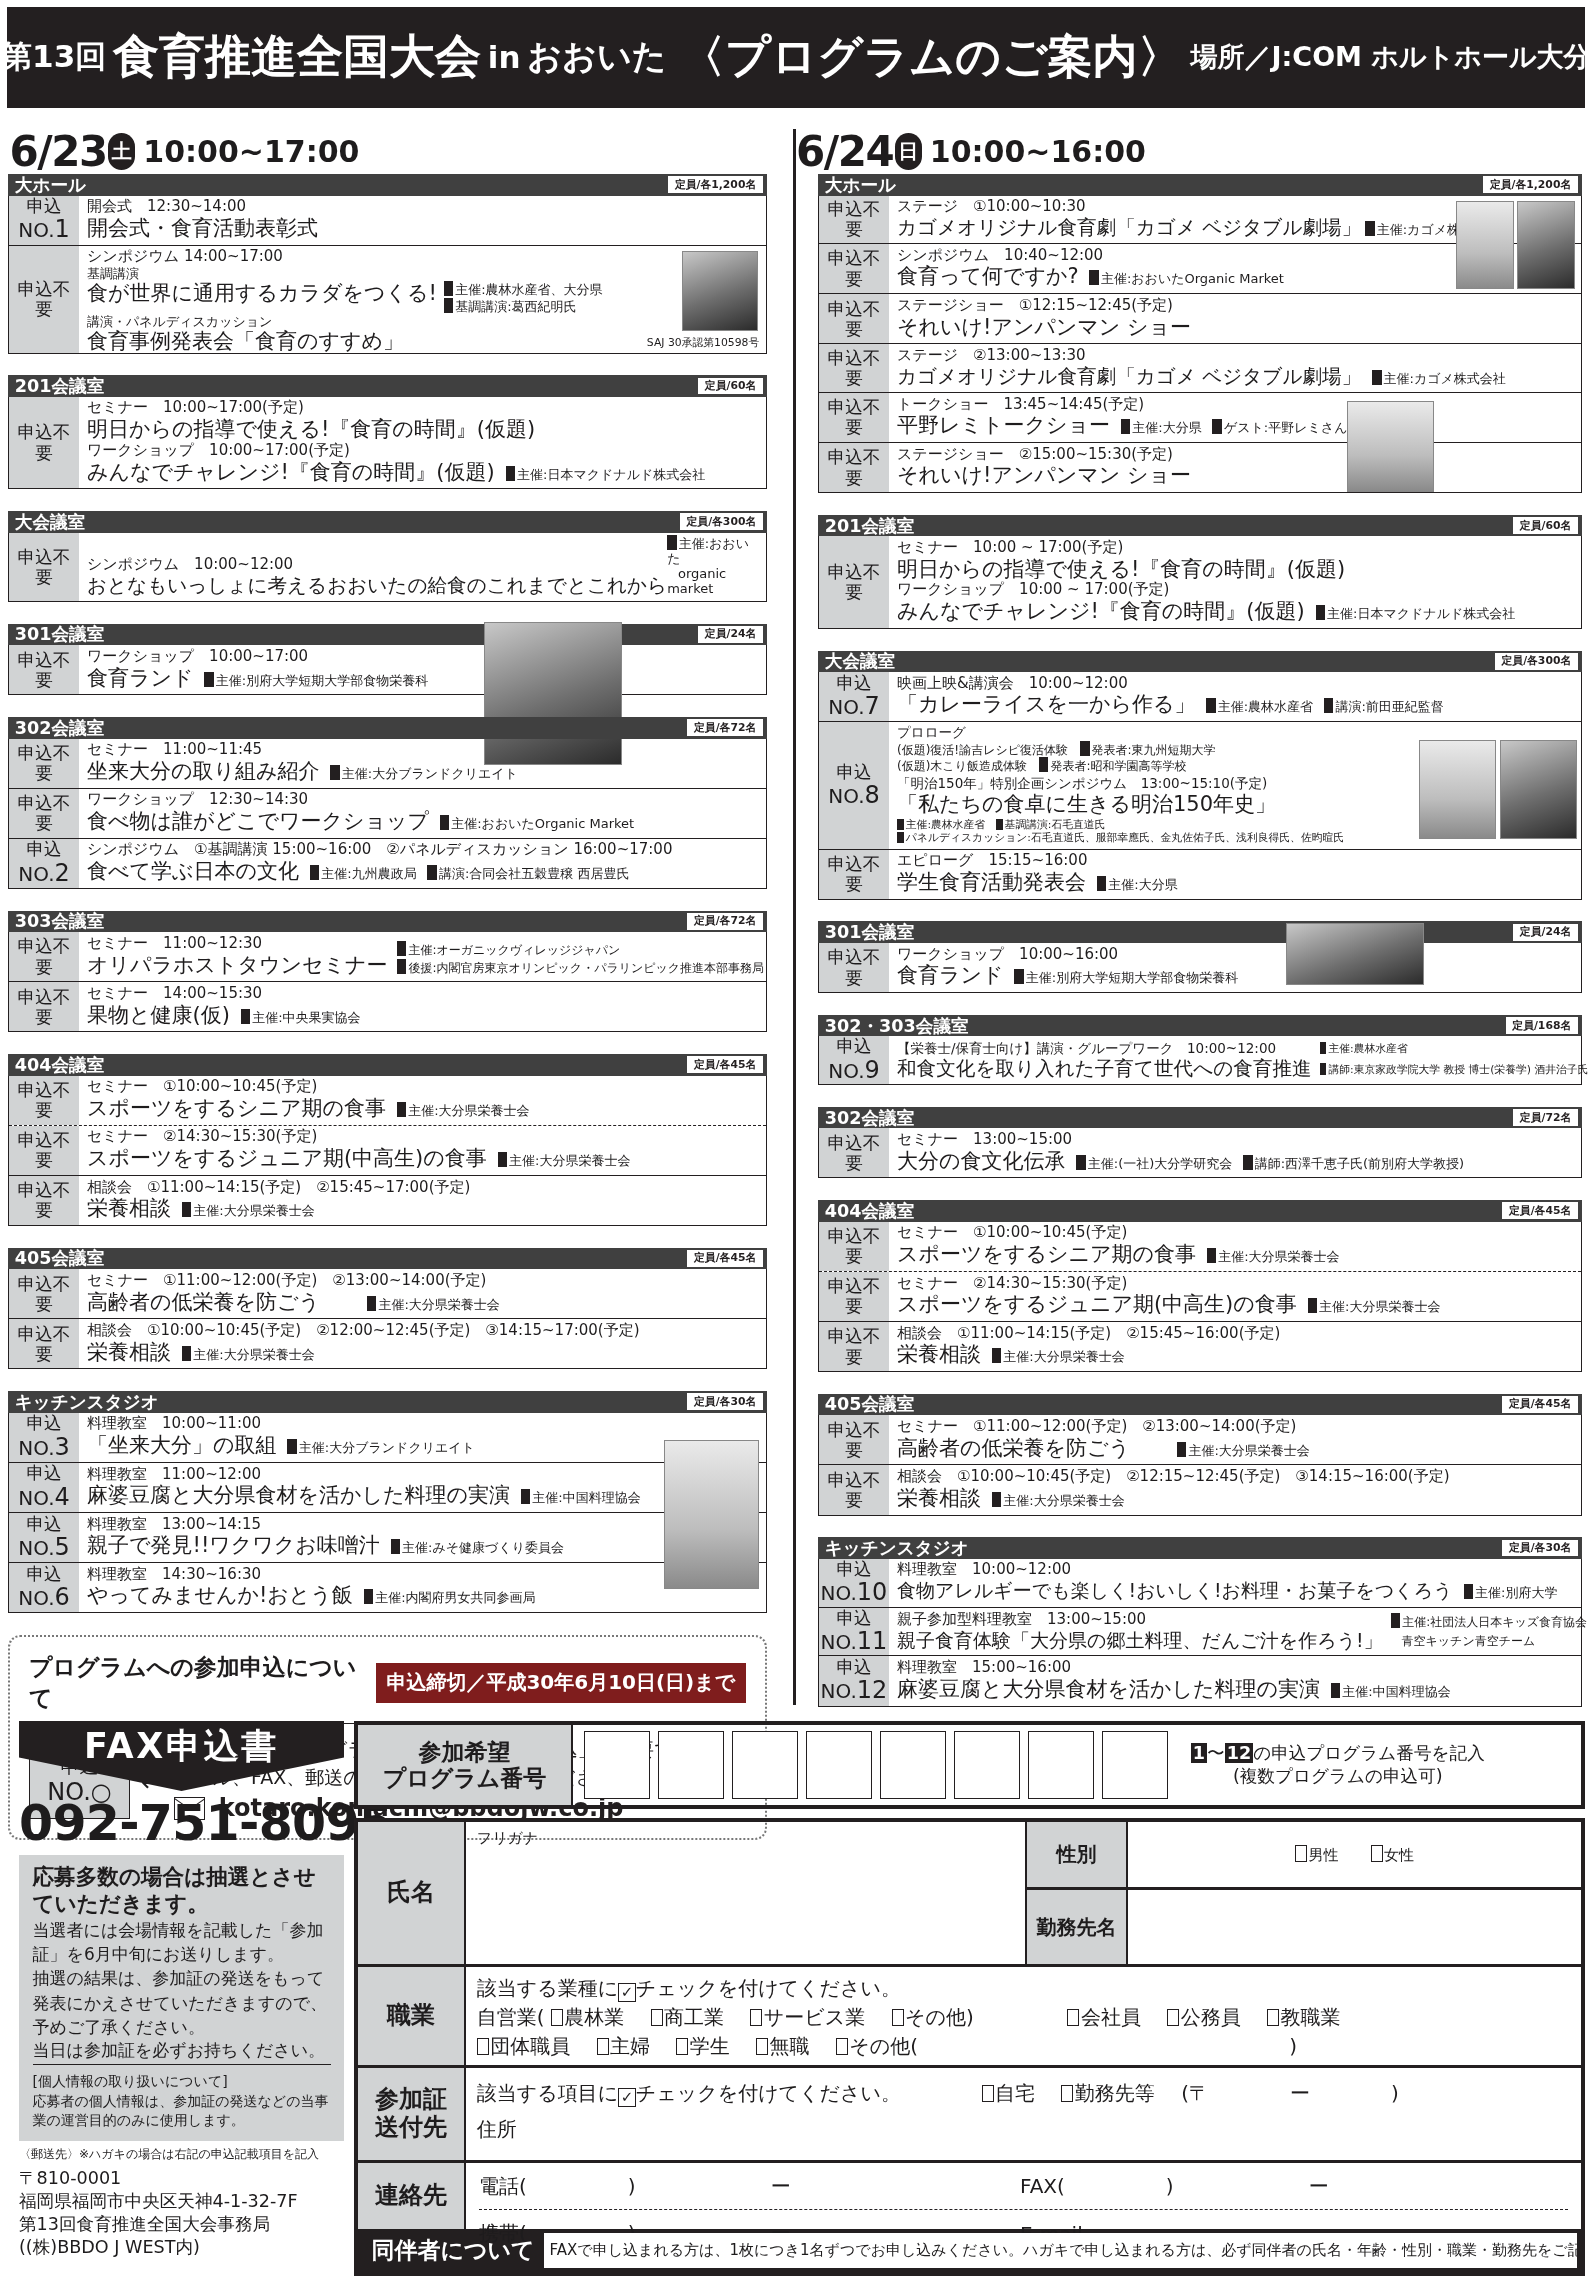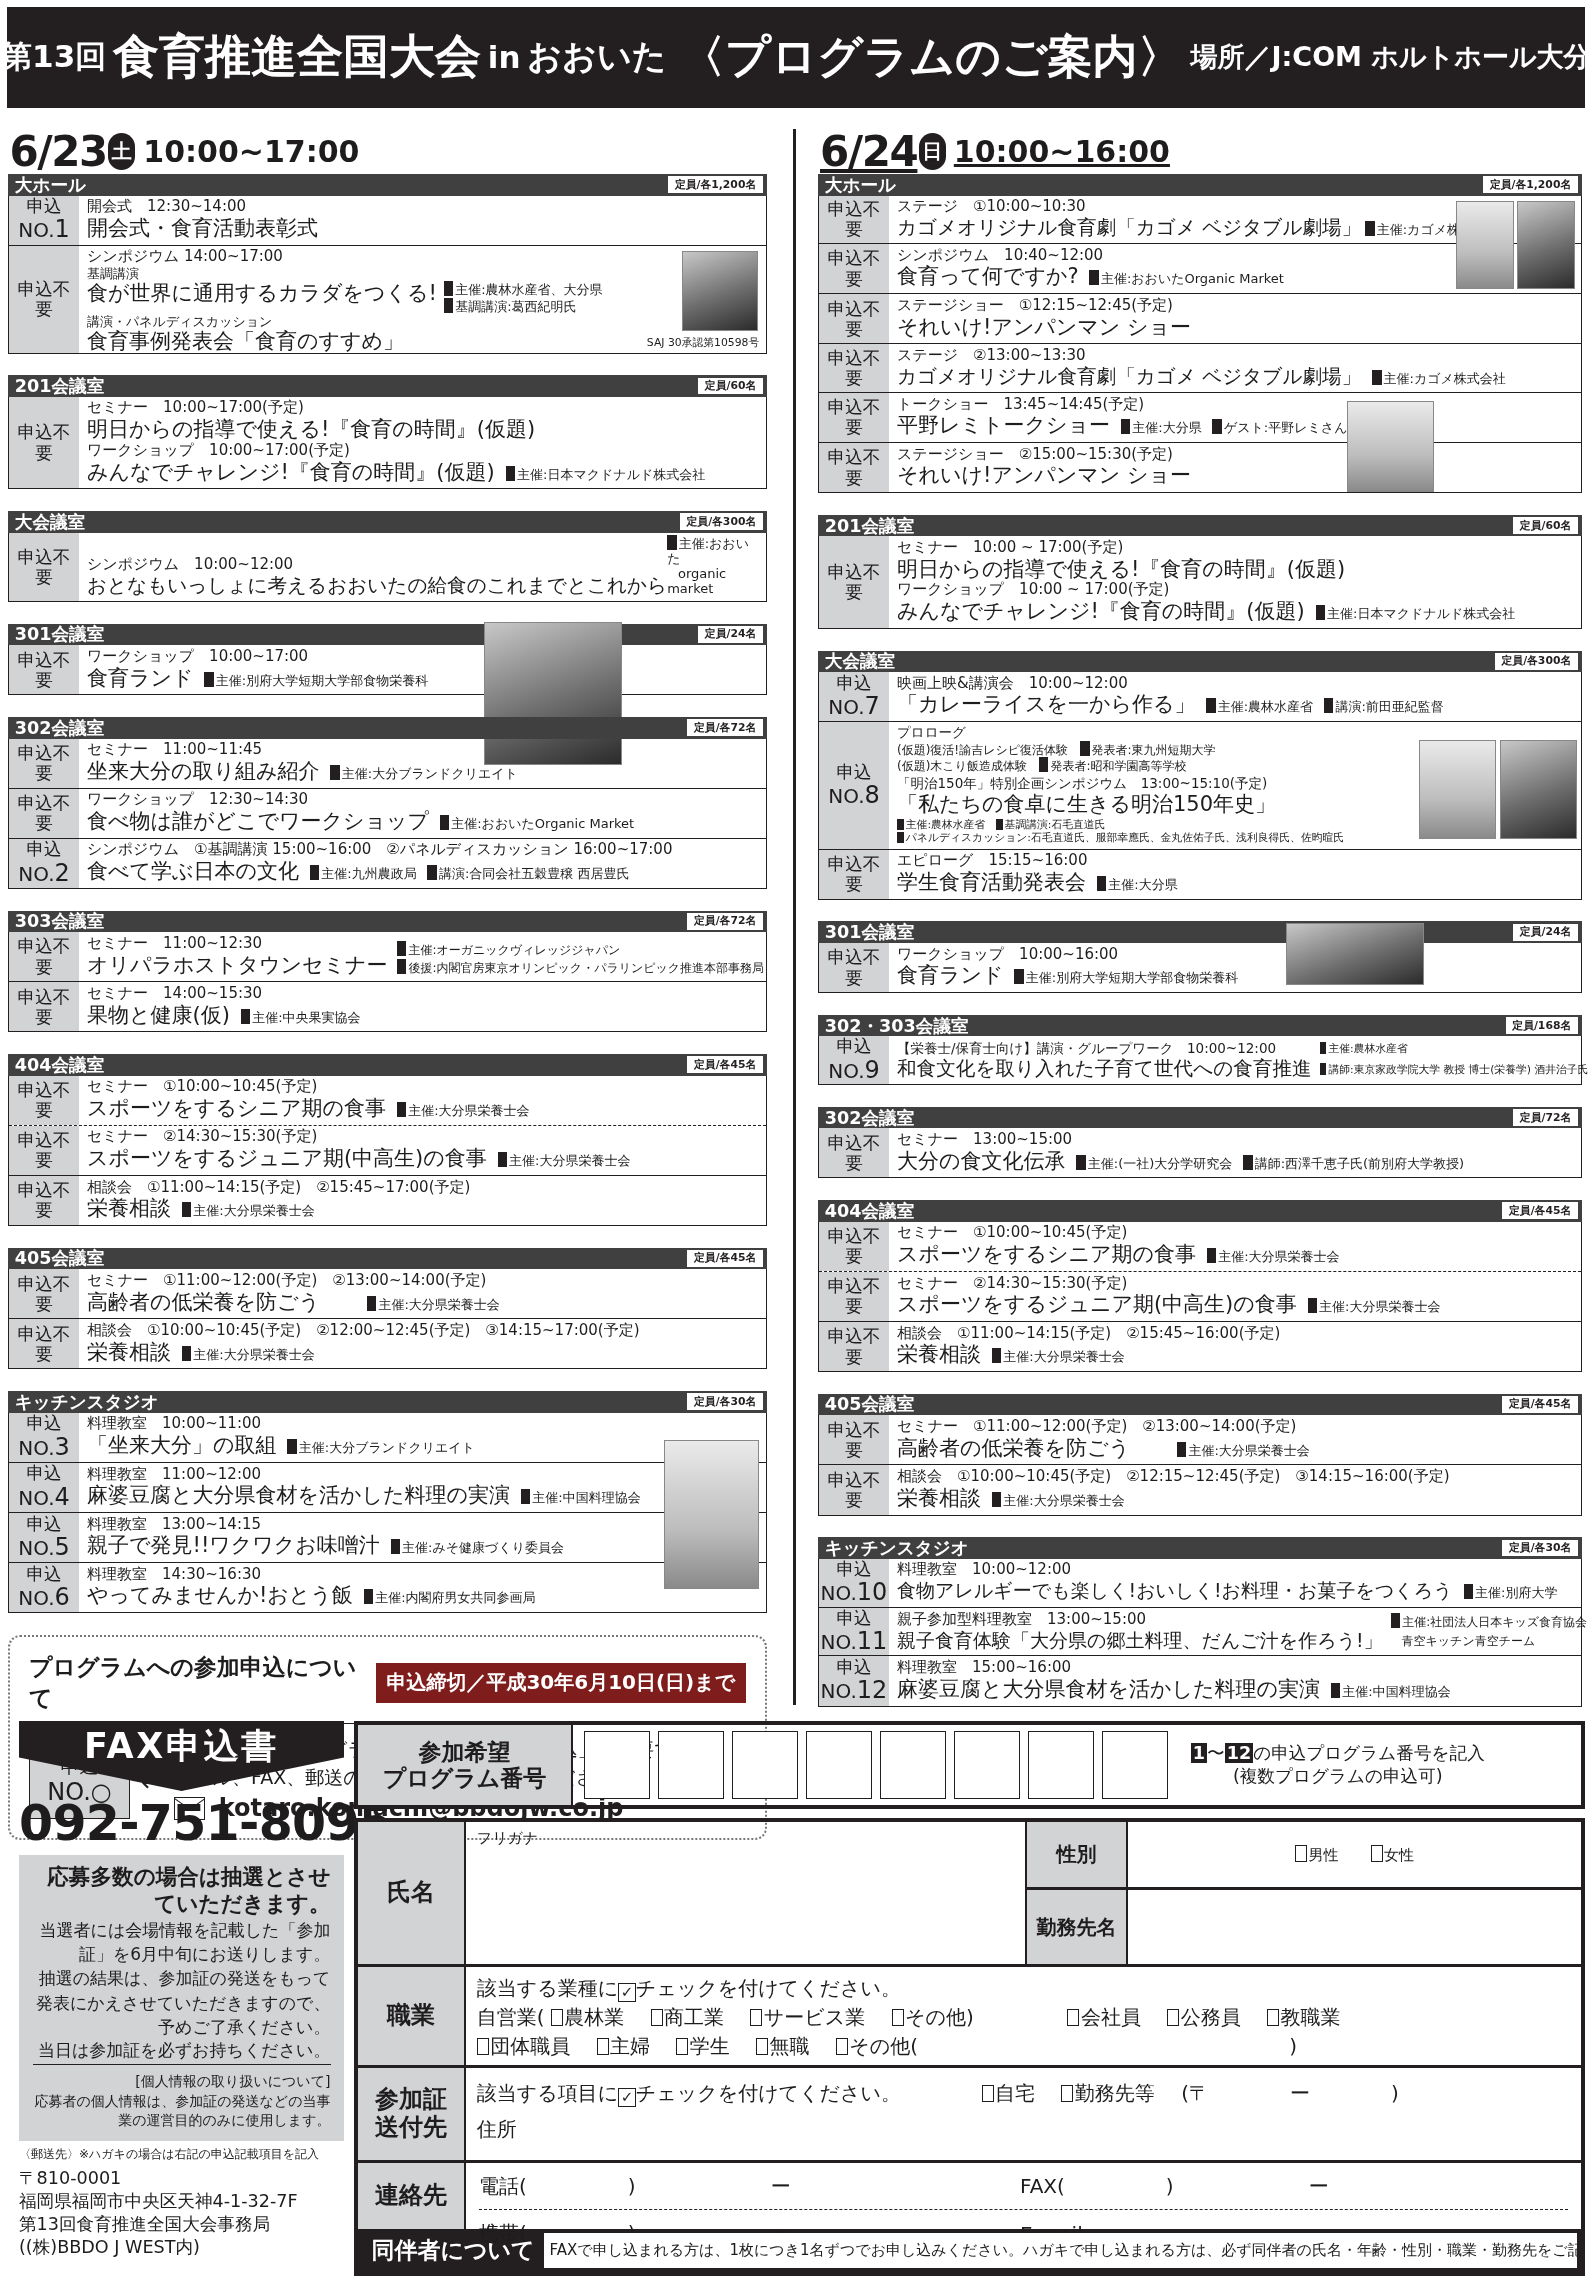--- a/index.html
+++ b/index.html
@@ -54,21 +54,21 @@
   .signup-text { font-size: 19px; line-height: 1.45; }
   .mail-line { display: flex; align-items: center; font-size: 24px; font-weight: bold; }
   .envelope { width: 31px; height: 23px; border: 1.4px solid #231f20; position: relative; margin-right: 13.5px; overflow: hidden; }
   .envelope::before, .envelope::after { content: ""; position: absolute; top: -1.4px; width: 21.6px; height: 1.4px; background: #231f20; }
   .envelope::before { left: -2px; transform: rotate(35deg); transform-origin: left; }
   .envelope::after { right: -2px; transform: rotate(-35deg); transform-origin: right; }
 
   .fax-left { position: absolute; left: 19px; top: 1721px; width: 325px; }
   .fax-banner { position: relative; height: 70px; background: #231f20; color: #fff; font-size: 35px; font-weight: bold; text-align: center; line-height: 50px; clip-path: polygon(0 0, 100% 0, 100% 52%, 50% 100%, 0 52%); letter-spacing: 2.7px; }
   .fax-number { font-size: 49px; font-weight: bold; letter-spacing: -0.7px; margin-top: 4px; white-space: nowrap; }
-  .notice { background: #d1d3d4; padding: 9.5px 13.5px; margin-top: 2.7px; text-align: right; }
+  .notice { background: #d1d3d4; padding: 9.5px 13.5px; margin-top: 2.7px; }
   .notice .bold { font-size: 21.6px; font-weight: bold; line-height: 1.25; }
   .notice .norm { font-size: 17px; line-height: 1.42; }
   .notice .underline { font-size: 17px; padding-bottom: 2.7px; border-bottom: 1.4px solid #231f20; margin-bottom: 6.8px; }
   .notice .small { font-size: 14px; line-height: 1.4; }
   .mail-to { font-size: 12px; margin-top: 5.4px; white-space: nowrap; }
   .address { font-size: 17.6px; line-height: 1.3; margin-top: 4px; }
 
   .form { position: absolute; left: 354px; width: 1231px; border: 4px solid #231f20; }
   .form-row { display: flex; border-top: 3.4px solid #231f20; }
   .form-row:first-child { border-top: none; }
@@ -95,21 +95,21 @@
   <span class="t-bracket">〈プログラムのご案内〉</span>
   <span class="t-venue">場所／J:COM ホルトホール大分</span>
 </div>
 
 <div class="day-head" style="left:9.5px;">
   <span class="date">6/23</span>
   <span class="dow">土</span>
   <span class="hours">10:00~17:00</span>
 </div>
 <div class="col-divider"></div>
-<div class="day-head" style="left:820px;text-decoration:underline;">
+<div class="day-head" style="left:796px;">
   <span class="date">6/24</span>
   <span class="dow">日</span>
   <span class="hours">10:00~16:00</span>
 </div>
 
 <div class="col left">
 
   <div class="room">
     <div class="room-head">
       <span>大ホール</span>

